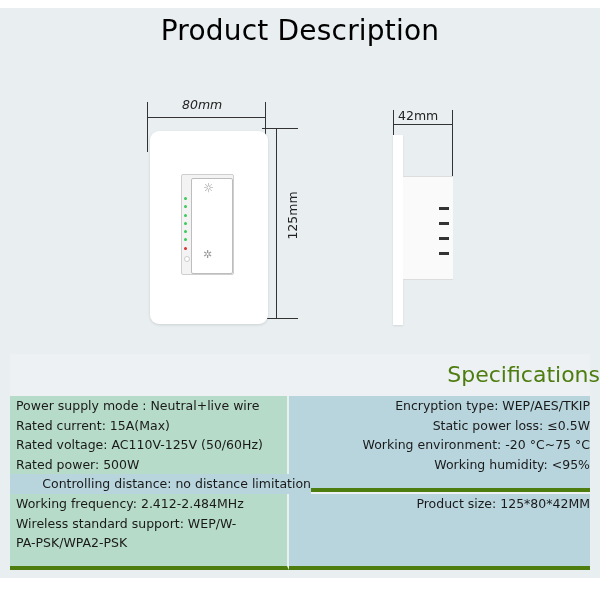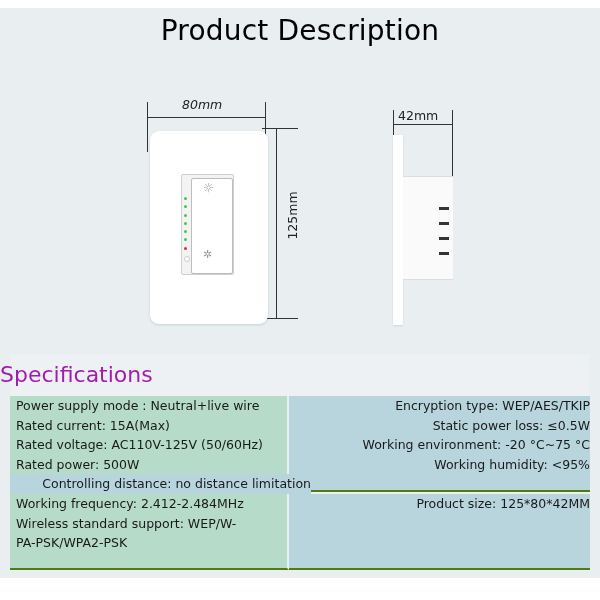--- a/index.html
+++ b/index.html
@@ -13,24 +13,24 @@
   .rocker-frame{position:absolute;left:181px;top:174px;width:51px;height:99px;background:#f3f3f3;border:1px solid #cfcfcf;border-radius:2px;}
   .rocker{position:absolute;left:191px;top:178px;width:40px;height:94px;background:#fff;border:1px solid #bdbdbd;border-radius:2px;}
   .led{position:absolute;width:3px;height:3px;border-radius:50%;}
   .sun{position:absolute;font-size:12px;color:#999;}
   
   .side-plate{position:absolute;left:393px;top:135px;width:10px;height:190px;background:#fff;box-shadow:0 1px 2px rgba(0,0,0,0.1);}
   .side-body{position:absolute;left:403px;top:176px;width:50px;height:102px;background:#fafafa;border-top:1px solid #ddd;border-bottom:1px solid #ddd;}
   .term{position:absolute;width:10px;height:3px;background:#333;}
   
   .spec-box{position:absolute;left:10px;top:354px;width:580px;height:200px;background:#edf1f3;}
-  .spec-title{position:absolute;left:0;top:362px;width:600px;text-align:left;font-size:22px;color:#a21caf;}
+  .spec-title{position:absolute;left:0;top:362px;width:600px;text-align:right;font-size:22px;color:#4d7c0f;}
   .spec-table{position:absolute;left:10px;top:396px;width:580px;}
   .row{display:flex;height:19.6px;}
-  .cell{box-sizing:border-box;height:37px;font-size:12.5px;line-height:19px;padding-left:6px;white-space:nowrap;overflow:hidden;border-bottom:2px solid #4d7c0f;}
+  .cell{box-sizing:border-box;height:37px;font-size:12.5px;line-height:19px;padding-left:6px;white-space:nowrap;overflow:hidden;border-bottom:4px solid #4d7c0f;}
   .cell.l{width:279px;background:#b6dbc8;border-right:2px solid #e8f0f0;}
   .cell.r{width:301px;background:#b8d5de;text-align:right;}
 </style>
 </head>
 <body>
 
 <div class="bg"></div>
 <div class="title">Product Description</div>
 
 <div>

